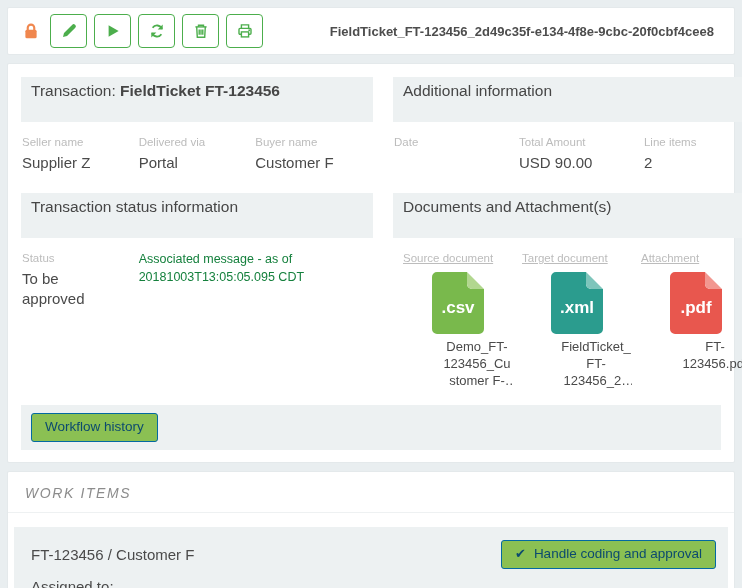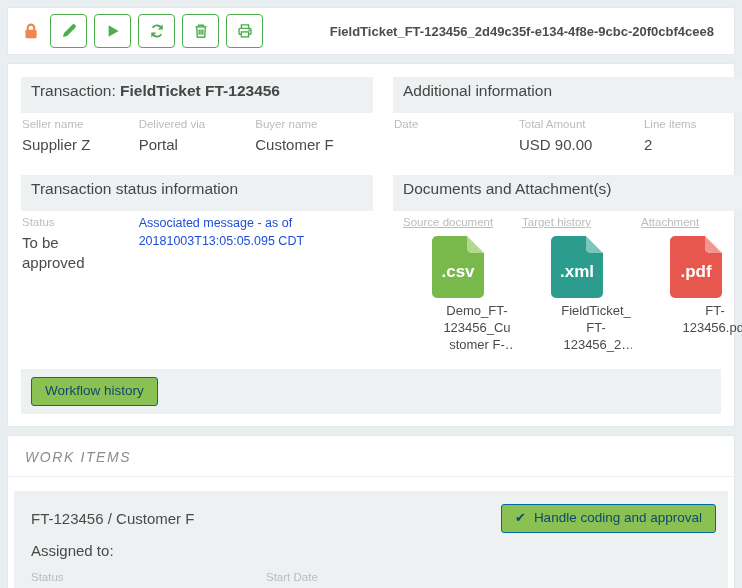--- a/index.html
+++ b/index.html
@@ -41,34 +41,34 @@
     font-size:13px;font-weight:bold;color:#4d4d4d;
     padding-right:6px;white-space:nowrap;
   }
   
   .main{padding:13px 13px 12px 13px;}
   .cols{display:flex;}
   .col-l{width:352px;flex:0 0 352px;margin-right:20px;}
   .col-r{flex:1;}
   .sec-h{
     background:#edf1f2;
-    padding:5px 10px 13px 10px;
+    padding:5px 10px 22px 10px;
     font-size:15.5px;color:#464646;
-    margin-bottom:4px;
+    margin-bottom:13px;
   }
   .sec-h b{font-weight:bold;}
   .frow{display:flex;padding:0 1px;}
   .f{flex:0 0 33.33%;box-sizing:border-box;padding-right:6px;}
   .flabel{font-size:11.5px;color:#bcbcbc;margin-bottom:3px;line-height:1.3;}
   .fvalue{font-size:15px;color:#4a4a4a;line-height:1.35;}
   .gap-sec{margin-top:20px;}
   .status-val{max-width:88px;}
   .assoc{
     flex:0 0 66%;
-    font-size:12.5px;color:#1d4ed8;line-height:1.4;max-width:225px;
+    font-size:12.5px;color:#15803d;line-height:1.4;max-width:225px;
   }
   
   .docs{display:flex;padding:0 10px;}
   .doc{width:110px;margin-right:9px;}
   .doc .flabel{text-align:left;text-decoration:underline;}
   .doc-icon{display:block;margin:6px auto 5px auto;width:52px;height:62px;cursor:pointer;}
   .doc-name{
     font-size:13px;color:#4a4a4a;text-align:center;line-height:1.3;
     word-wrap:break-word;overflow:hidden;
     display:-webkit-box;-webkit-line-clamp:3;-webkit-box-orient:vertical;
@@ -221,21 +221,21 @@
           <div class="flabel">Source document</div>
           <svg class="doc-icon" viewBox="0 0 52 62">
             <path d="M5 0 H35 V12 a5 5 0 0 0 5 5 H52 V57 a5 5 0 0 1 -5 5 H5 a5 5 0 0 1 -5 -5 V5 a5 5 0 0 1 5 -5 z" fill="#79b94c"></path>
             <path d="M35 0 L52 17 H40 a5 5 0 0 1 -5 -5 z" fill="#b2d78f"></path>
             <text x="26" y="41" text-anchor="middle" fill="#ffffff" font-size="17" font-weight="bold" font-family="Liberation Sans, sans-serif">.csv</text>
           </svg>
           <div class="doc-name">Demo_FT-123456_Customer F-Loc1.csv</div>
         </div>
 
         <div class="doc">
-          <div class="flabel">Target history</div>
+          <div class="flabel">Target document</div>
           <svg class="doc-icon" viewBox="0 0 52 62">
             <path d="M5 0 H35 V12 a5 5 0 0 0 5 5 H52 V57 a5 5 0 0 1 -5 5 H5 a5 5 0 0 1 -5 -5 V5 a5 5 0 0 1 5 -5 z" fill="#2b9c8e"></path>
             <path d="M35 0 L52 17 H40 a5 5 0 0 1 -5 -5 z" fill="#7ec5bb"></path>
             <text x="26" y="41" text-anchor="middle" fill="#ffffff" font-size="17" font-weight="bold" font-family="Liberation Sans, sans-serif">.xml</text>
           </svg>
           <div class="doc-name">FieldTicket_FT-123456_2d49c35f-e134-4f8e-9cbc-</div>
         </div>
 
         <div class="doc">
           <div class="flabel">Attachment</div>

